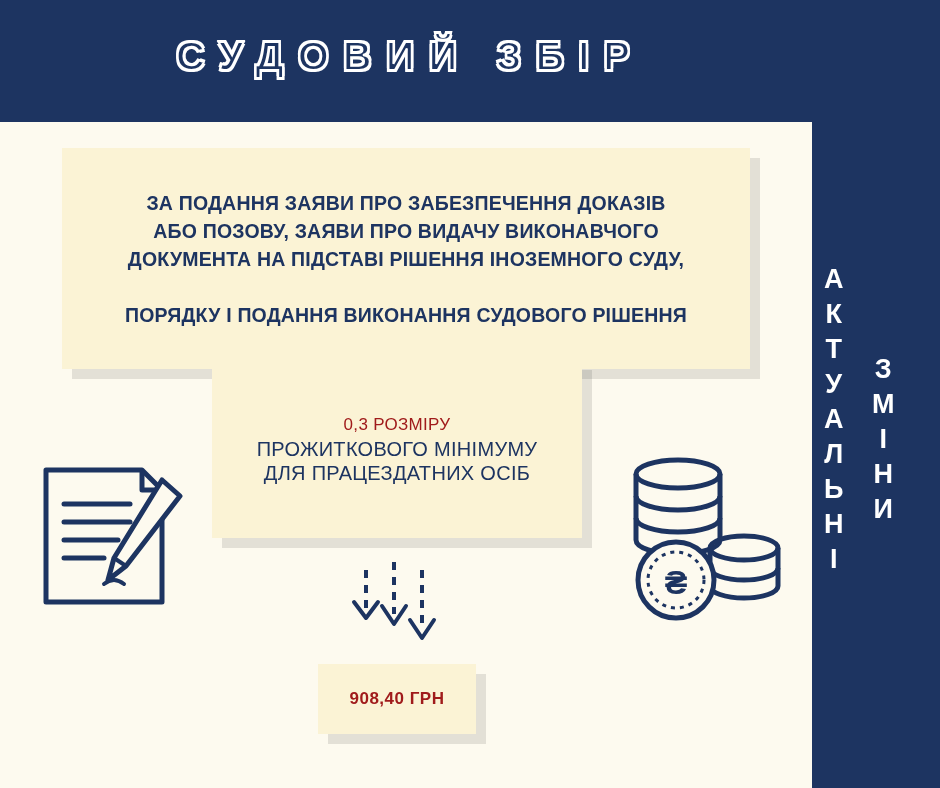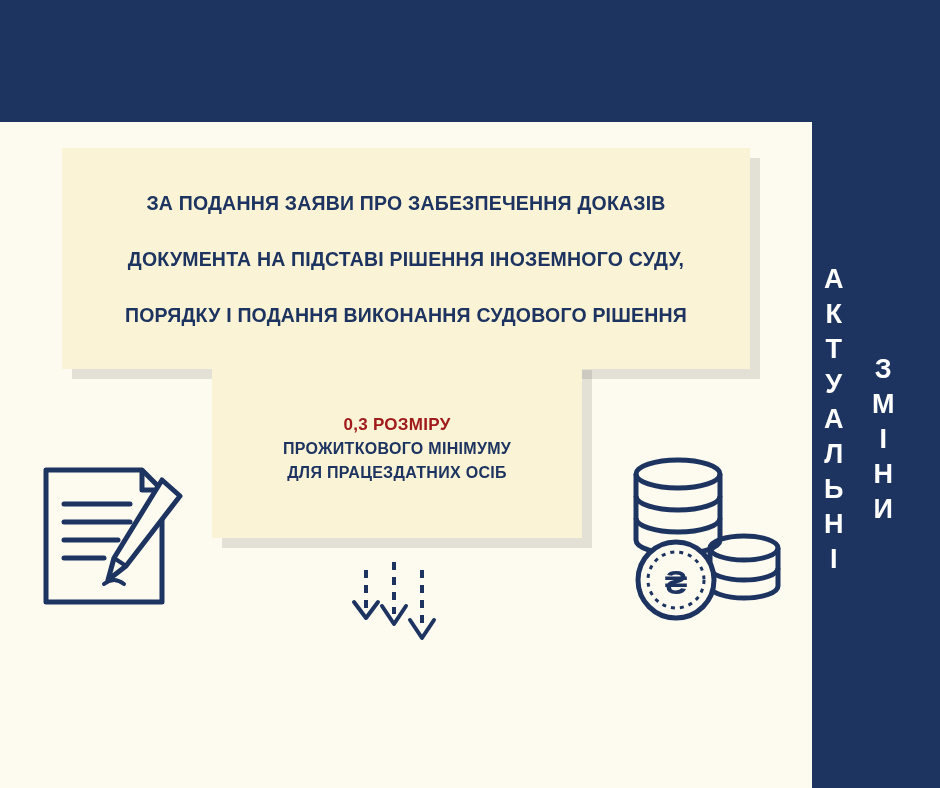--- a/index.html
+++ b/index.html
@@ -113,28 +113,28 @@
     display: flex;
     align-items: center;
     justify-content: center;
   }
   .box-mid .mid-inner {
     text-align: center;
     line-height: 24px;
   }
   .mid-line-1 {
     color: #a01b1b;
-    font-weight: bold;
+    font-weight: normal;
     font-size: 17px;
     letter-spacing: 0.3px;
   }
   .mid-line-2, .mid-line-3 {
     color: #1d3461;
-    font-weight: bold;
-    font-size: 16px;
+    font-weight: normal;
+    font-size: 20px;
     letter-spacing: 0.3px;
   }
   .box-bottom {
     left: 318px;
     top: 664px;
     width: 158px;
     height: 70px;
     display: flex;
     align-items: center;
     justify-content: center;
@@ -152,43 +152,47 @@
   .ill-doc   { left: 34px;  top: 462px; }
   .ill-coins { left: 620px; top: 452px; }
   .ill-arrow { left: 344px; top: 552px; }
 </style>
 </head>
 <body>
 
 <div class="poster">
 
   <div class="header">
+    <div class="header-title">СУДОВИЙ ЗБІР</div>
 
   </div>
 
   <div class="panel"></div>
 
   <div class="ybox box-top">
     <p>
       <span>ЗА ПОДАННЯ ЗАЯВИ ПРО ЗАБЕЗПЕЧЕННЯ ДОКАЗІВ</span><br>
-      <br>
+      <span>АБО ПОЗОВУ, ЗАЯВИ ПРО ВИДАЧУ ВИКОНАВЧОГО</span><br>
       <span>ДОКУМЕНТА НА ПІДСТАВІ РІШЕННЯ ІНОЗЕМНОГО СУДУ,</span><br>
       <br>
       <span>ПОРЯДКУ І ПОДАННЯ ВИКОНАННЯ СУДОВОГО РІШЕННЯ</span>
     </p>
   </div>
 
   <div class="ybox box-mid">
     <div class="mid-inner">
       <div class="mid-line-1">0,3 РОЗМІРУ</div>
       <div class="mid-line-2">ПРОЖИТКОВОГО МІНІМУМУ</div>
       <div class="mid-line-3">ДЛЯ ПРАЦЕЗДАТНИХ ОСІБ</div>
     </div>
   </div>
 
+  <div class="ybox box-bottom">
+    <span>908,40 ГРН</span>
+  </div>
 
   <div class="ill ill-doc">
     <svg width="160" height="150" viewBox="0 0 160 150">
       <path d="M12 8 H108 L128 28 V140 H12 Z" fill="none" stroke="#1d3461" stroke-width="5" stroke-linejoin="round"></path>
       <path d="M108 8 V28 H128" fill="none" stroke="#1d3461" stroke-width="5" stroke-linejoin="round"></path>
       <line x1="30" y1="42" x2="96" y2="42" stroke="#1d3461" stroke-width="5" stroke-linecap="round"></line>
       <line x1="30" y1="60" x2="96" y2="60" stroke="#1d3461" stroke-width="5" stroke-linecap="round"></line>
       <line x1="30" y1="78" x2="84" y2="78" stroke="#1d3461" stroke-width="5" stroke-linecap="round"></line>
       <line x1="30" y1="96" x2="70" y2="96" stroke="#1d3461" stroke-width="5" stroke-linecap="round"></line>
 

